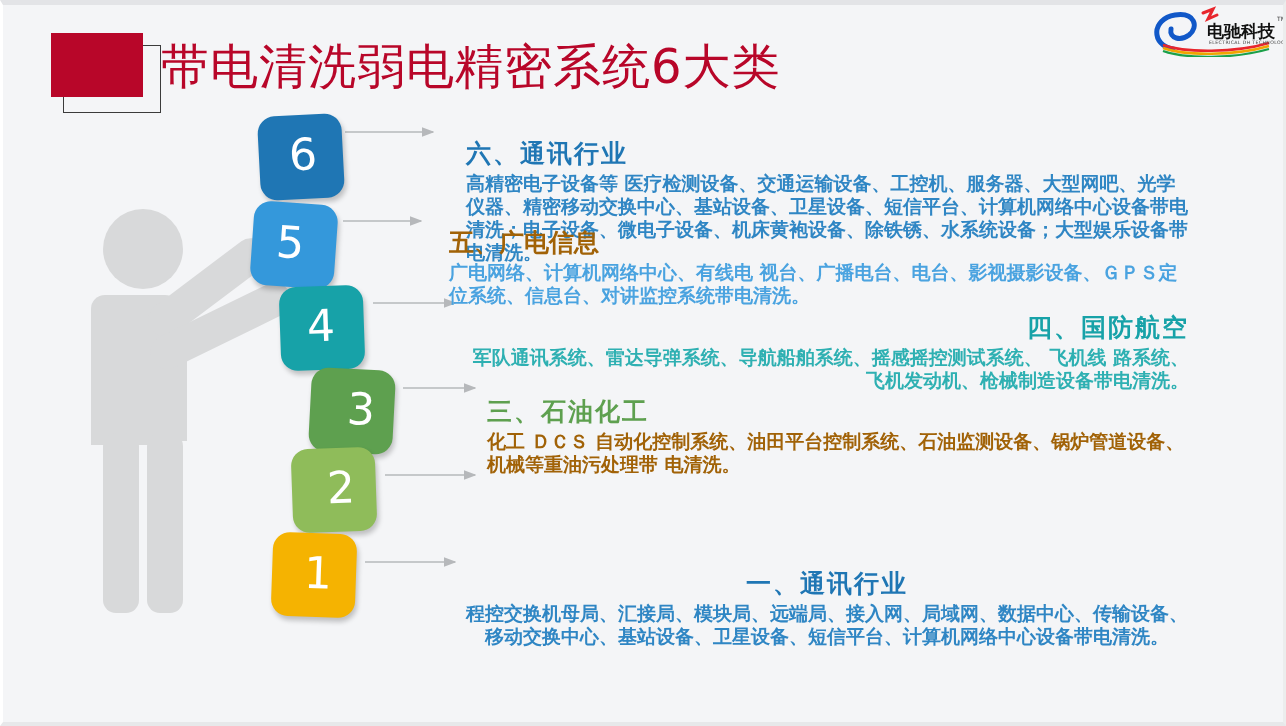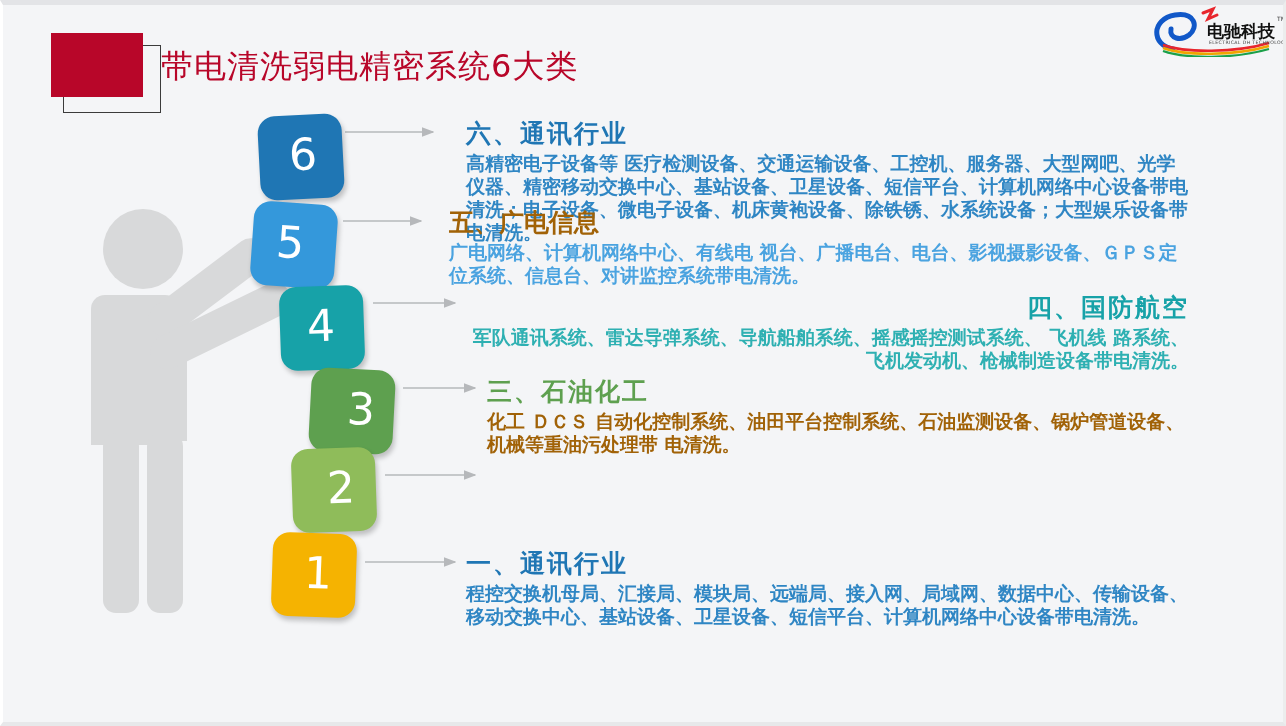--- a/index.html
+++ b/index.html
@@ -59,21 +59,21 @@
     left: 0px;
     top: 0px;
     width: 92px;
     height: 64px;
     background: #b80629;
   }
   .title-text {
     position: absolute;
     left: 110px;
     top: 5px;
-    font-size: 32px;
+    font-size: 48px;
     line-height: 56px;
     color: #b80629;
     font-family: "DejaVu Sans", "Liberation Sans", sans-serif;
     white-space: nowrap;
     letter-spacing: 1px;
   }
 
   
   .person {
     position: absolute;
@@ -110,21 +110,21 @@
   .blk-3 span { transform: translateX(9px); }
   .blk-2 { left: 289px; top: 443px; background: #8fbc5a; transform: rotate(-2deg); }
   .blk-2 span { transform: translateX(7px); }
   .blk-1 { left: 269px; top: 528px; background: #f5b301; transform: rotate(2deg); }
   .blk-1 span { transform: translateX(4px); }
 
   
   .arrows { position: absolute; left: 0; top: 0; }
 
   
-  .sec { position: absolute; }
+  .sec { position: absolute; margin-top: 20px; }
   .sec h2 {
     font-size: 25px;
     line-height: 32px;
     font-weight: bold;
     font-family: "DejaVu Sans", "Liberation Sans", sans-serif;
     white-space: nowrap;
     margin-bottom: 2px;
   }
   .sec p {
     font-size: 19px;
@@ -146,21 +146,21 @@
   .sec-4 p  { color: #2eb0b2; }
 
   .sec-3 { left: 484px; top: 371px; width: 700px; }
   .sec-3 h2 { color: #5ea04f; }
   .sec-3 p  { color: #a16207; }
 
   .sec-2 { left: 484px; top: 457px; width: 700px; }
   .sec-2 h2 { color: #8fbc5a; }
   .sec-2 p  { color: #9cc368; }
 
-  .sec-1 { left: 463px; top: 543px; width: 722px; }
+  .sec-1 { left: 463px; top: 543px; width: 722px; text-align: center; }
   .sec-1 h2 { color: #1f76b4; }
   .sec-1 p  { color: #2f86c4; }
 
   .sec-6 h2, .sec-4 h2, .sec-3 h2, .sec-2 h2, .sec-1 h2 { letter-spacing: 2px; }
 </style>
 </head>
 <body>
 
 <div class="slide">
 

